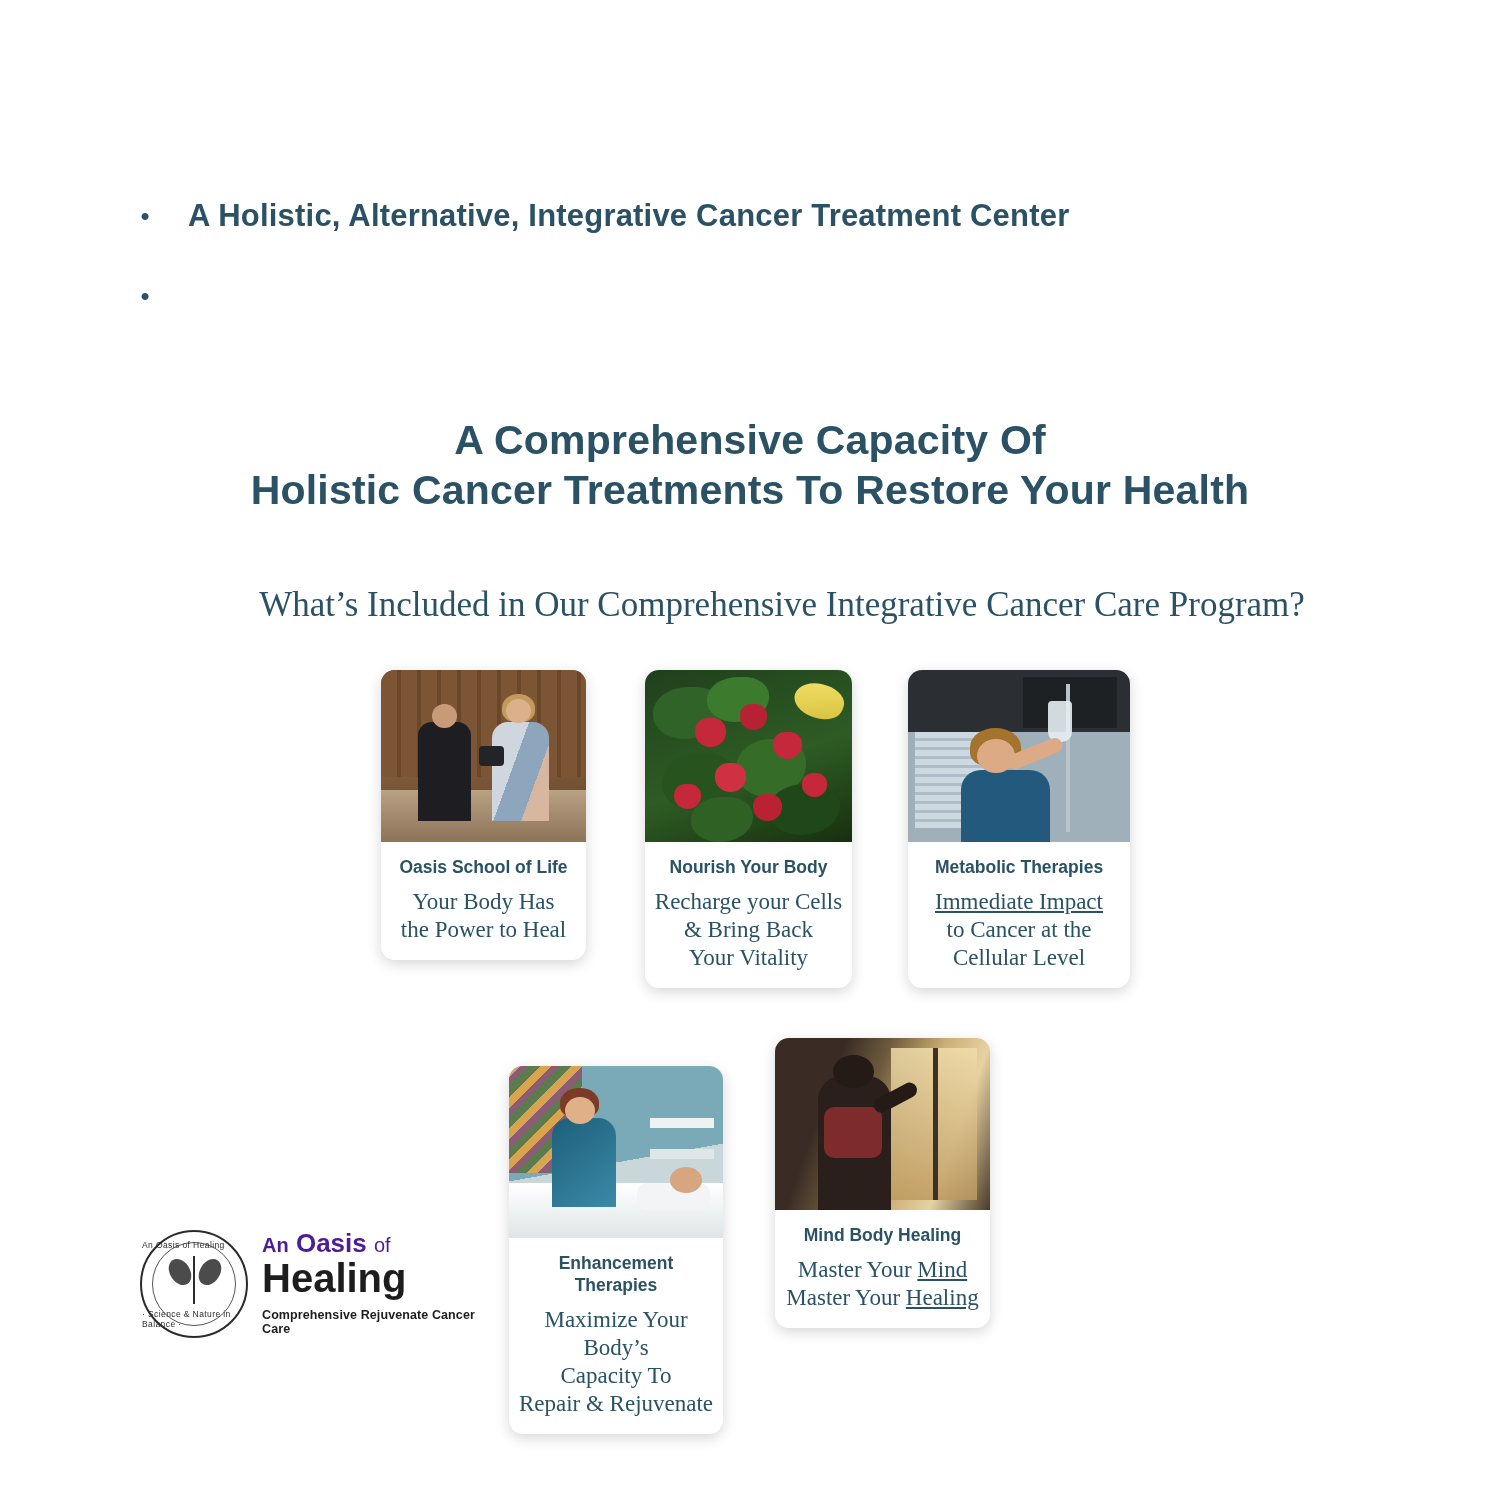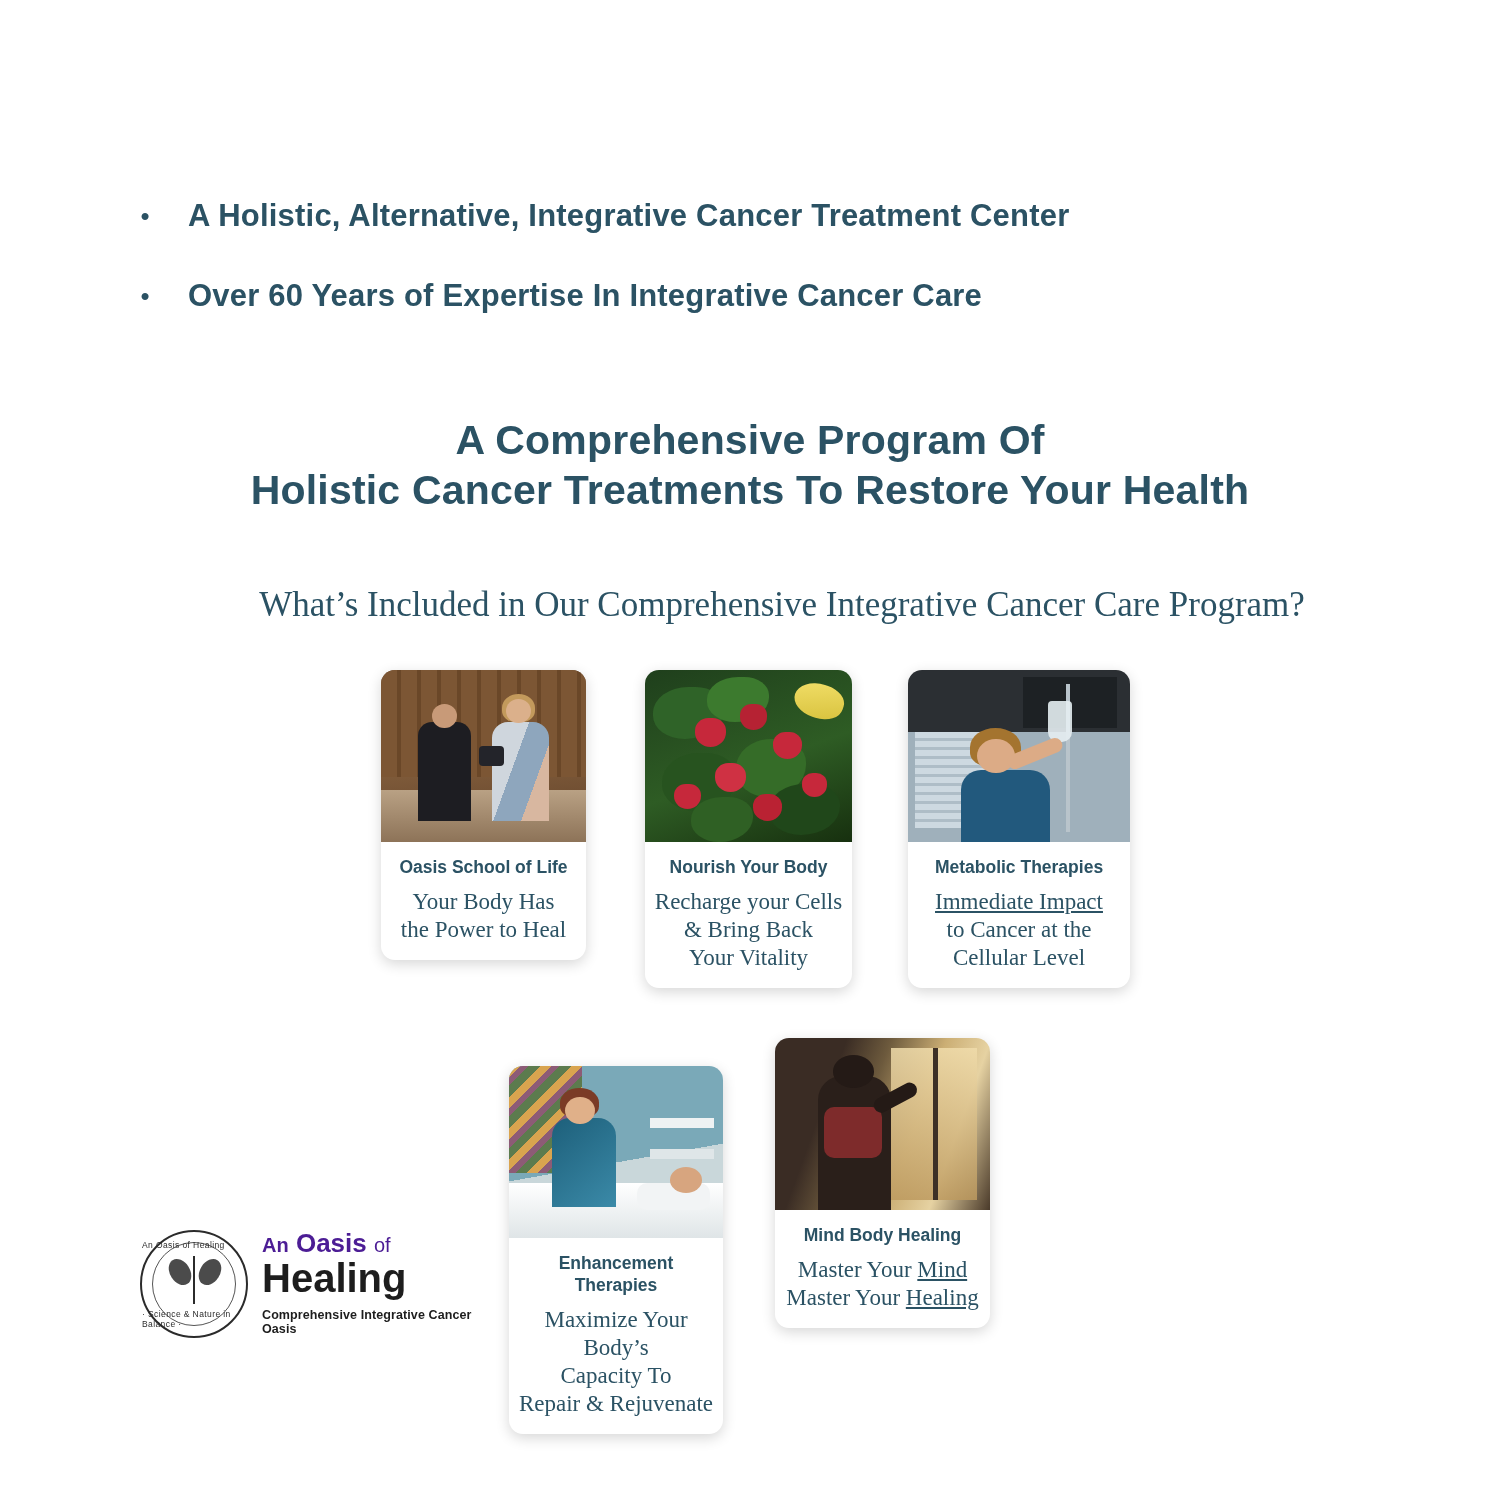--- a/index.html
+++ b/index.html
@@ -263,26 +263,25 @@
 </head>
 <body>
 
 <div class="bullets">
   <div class="bullet-row">
     <div class="bullet-dot">•</div>
     <div class="bullet-text">A Holistic, Alternative, Integrative Cancer Treatment Center</div>
   </div>
   <div class="bullet-row">
     <div class="bullet-dot">•</div>
-    <div class="bullet-text">Over 60 Years of Expertise In Integrative Cancer Care</div>
   </div>
 </div>
 
 <div class="headline">
-  <span class="l1">A Comprehensive Program Of</span>
+  <span class="l1">A Comprehensive Capacity Of</span>
   <span class="l2">Holistic Cancer Treatments To Restore Your Health</span>
 </div>
 
 <div class="subq">What’s Included in Our Comprehensive Integrative Cancer Care Program?</div>
 
 <div class="card" id="card-1">
   <div class="photo">
     <div class="ph ph-school">
       <div class="wall"></div>
       <div class="counter"></div>
@@ -405,15 +404,15 @@
     <div class="tree"></div>
     <div class="arcBot">· Science &amp; Nature in Balance ·</div>
   </div>
   <div class="logo-word">
     <div class="l1">
       <span class="an">An</span>
       <span>Oasis</span>
       <span class="of">of</span>
     </div>
     <div class="l2">Healing</div>
-    <div class="l3">Comprehensive Integrative Cancer Oasis</div>
+    <div class="l3">Comprehensive Rejuvenate Cancer Care</div>
   </div>
 </div>
 
 </body></html>

